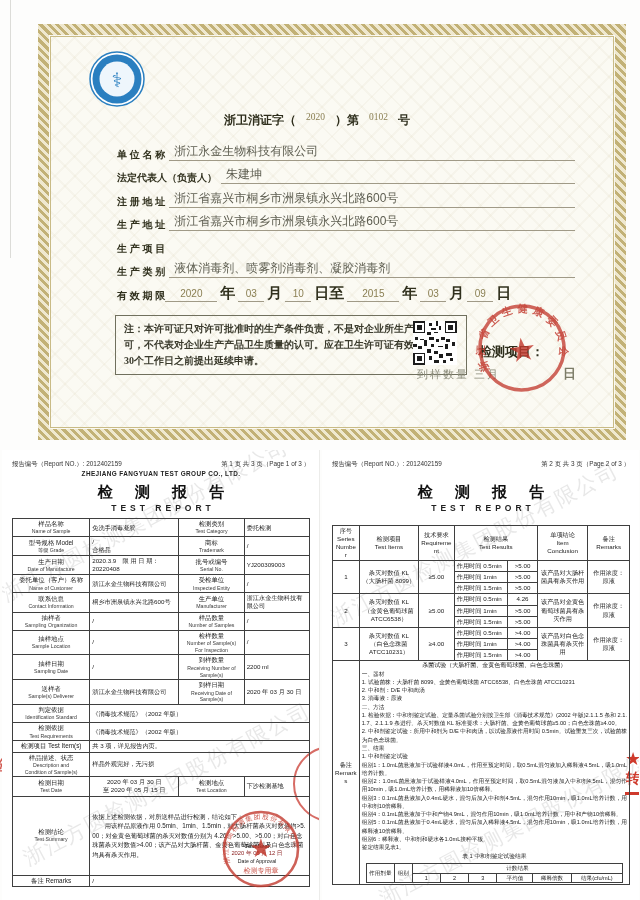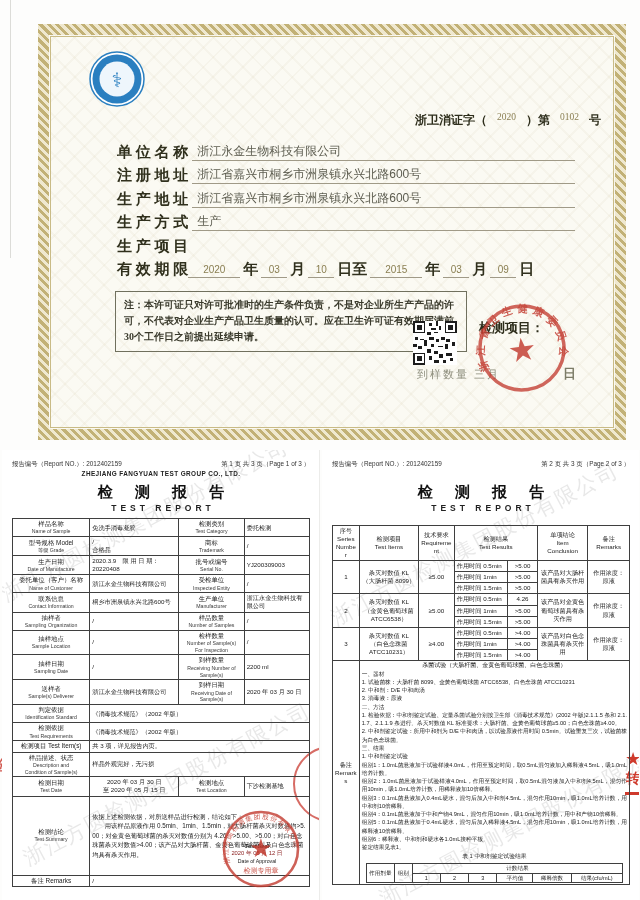--- a/index.html
+++ b/index.html
@@ -13,26 +13,26 @@
   .cert { position:absolute; left:38px; top:24px; width:588px; height:416px; box-sizing:border-box;
           border:11px solid; border-image:repeating-linear-gradient(45deg,#c2b176 0 3px,#efe8cf 3px 6px) 11;
           background:#fbfaf3;
           background-image:repeating-linear-gradient(45deg, rgba(185,170,120,.07) 0 2px, transparent 2px 14px),
                            repeating-linear-gradient(-45deg, rgba(185,170,120,.07) 0 2px, transparent 2px 14px); }
   .cert::before { content:""; position:absolute; inset:1px; border:1px solid #c9bb86; pointer-events:none; }
   .cert-head { display:flex; align-items:center; padding:16px 26px 0 40px; position:relative; }
   .emblem { width:56px; height:56px; flex:0 0 auto; }
   .cert-title { flex:1; text-align:center; font-family:"Liberation Serif",serif; font-weight:bold;
                 font-size:29px; letter-spacing:4px; color:#31311d; white-space:nowrap; }
-  .cert-serial { text-align:right; padding-right:14px; margin-top:5px; font-family:"Liberation Serif",serif;
+  .cert-serial { text-align:center; padding-right:30px; margin-top:5px; font-family:"Liberation Serif",serif;
                  font-weight:bold; font-size:12px; color:#2e2e1c; }
   .cert-serial .sm { font-size:9.5px; color:#8a7f52; position:relative; top:-4px; padding:0 10px; font-weight:normal; }
   .cert-fields { margin:8px 40px 0 68px; position:relative; }
   .fld { display:flex; align-items:flex-end; height:23.5px; }
-  .fld-label { font-family:Liberation Serif, serif; font-weight:bold; font-size:15px; color:#30301d;
+  .fld-label { font-family:Liberation Sans, sans-serif; font-weight:bold; font-size:10px; color:#30301d;
                white-space:nowrap; line-height:1; padding-bottom:1px; }
   .fld-value { flex:1; margin-left:4px; border-bottom:1px solid #a09a87; font-size:12px; color:#5d5d50;
                white-space:nowrap; overflow:hidden; padding:0 2px 1px 5px; line-height:1.15; }
   .validity .num { border-bottom:1px solid #a09a87; font-size:10px; color:#8a7f52; text-align:center; line-height:1.5; }
   .w-y { width:52px; } .w-m { width:26px;margin-top:40px; }
   .cnv { font-family:"Liberation Serif",serif; font-weight:bold; font-size:15px; color:#30301d;
          padding:0 3px 1px; line-height:1; }
   .cert-note-row { display:flex; margin:13px 26px 0 66px; position:relative; }
   .note-box { width:352px; box-sizing:border-box; border:1px solid #70705e; padding:5px 8px;
               font-family:"Liberation Serif",serif; font-weight:bold; font-size:10px; line-height:1.62; color:#3a3a2c; }
@@ -108,33 +108,37 @@
     <div class="cert-serial">
       <span>浙卫消证字（</span><span class="sm">2020</span><span>）第</span><span class="sm">0102</span><span>号</span>
     </div>
 
     <div class="cert-fields">
       <div class="fld">
         <span class="fld-label">单 位 名 称</span>
         <span class="fld-value">浙江永金生物科技有限公司</span>
       </div>
       <div class="fld">
+        <span class="fld-label">法定代表人（负责人）</span>
+        <span class="fld-value">朱建坤</span>
+      </div>
+      <div class="fld">
         <span class="fld-label">注 册 地 址</span>
         <span class="fld-value">浙江省嘉兴市桐乡市洲泉镇永兴北路600号</span>
       </div>
       <div class="fld">
         <span class="fld-label">生 产 地 址</span>
         <span class="fld-value">浙江省嘉兴市桐乡市洲泉镇永兴北路600号</span>
       </div>
       <div class="fld">
-        <span class="fld-label">生 产 方 式</span>
-        <span class="fld-value">生产</span>
+        <span class="fld-label">生 产 项 目</span>
       </div>
       <div class="fld">
-        <span class="fld-label">生 产 项 目</span>
+        <span class="fld-label">生 产 类 别</span>
+        <span class="fld-value">液体消毒剂、喷雾剂消毒剂、凝胶消毒剂</span>
       </div>
       <div class="fld validity">
         <span class="fld-label">有 效 期 限</span>
         <span class="num w-y">2020</span>
         <span class="cnv">年</span>
         <span class="num w-m">03</span>
         <span class="cnv">月</span>
         <span class="num w-m">10</span>
         <span class="cnv">日至</span>
         <span class="num w-y">2015</span>

